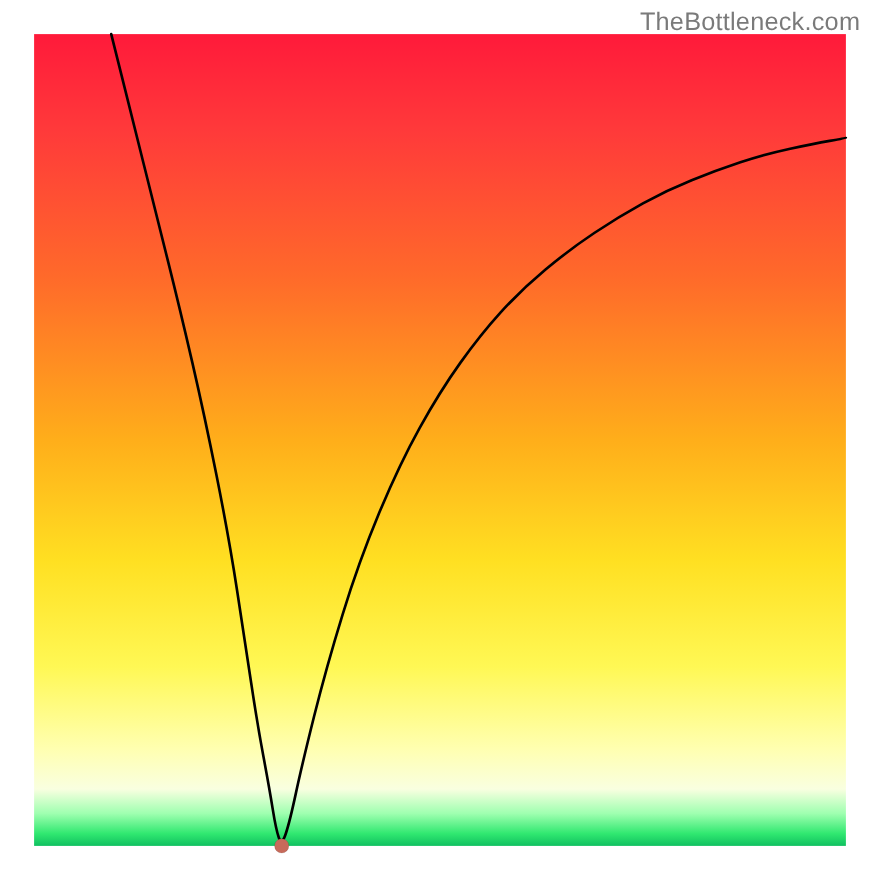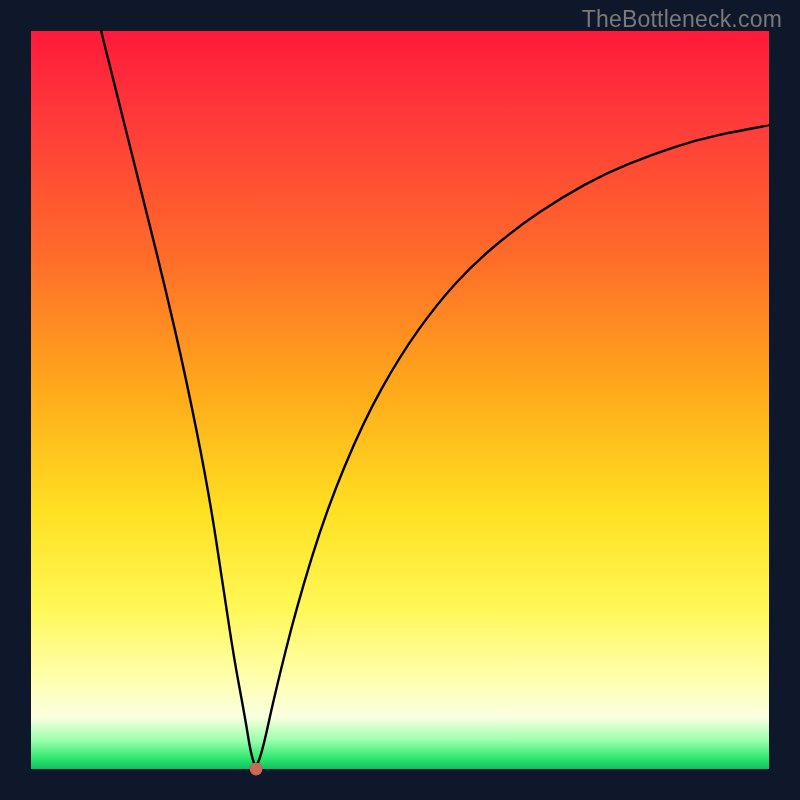--- a/index.html
+++ b/index.html
@@ -8,21 +8,21 @@
     width: 800px;
     height: 800px;
     background: #000;
     overflow: hidden;
     font-family: Arial, Helvetica, sans-serif;
   }
   .frame {
     position: relative;
     width: 800px;
     height: 800px;
-    background: #0f172a;
+    background: #ffffff;
   }
   .plot-area {
     position: absolute;
     left: 31px;
     top: 31px;
     width: 738px;
     height: 738px;
     
     background: linear-gradient(
       to bottom,

